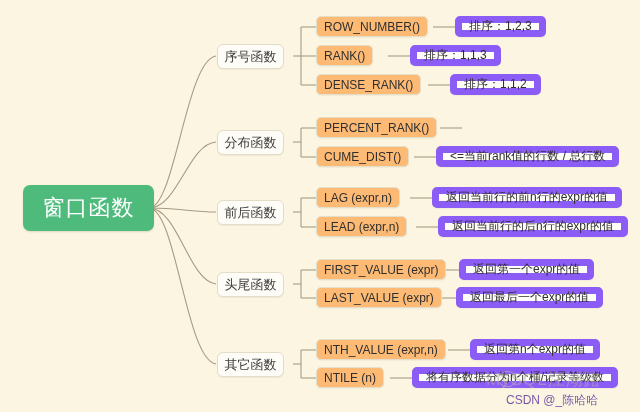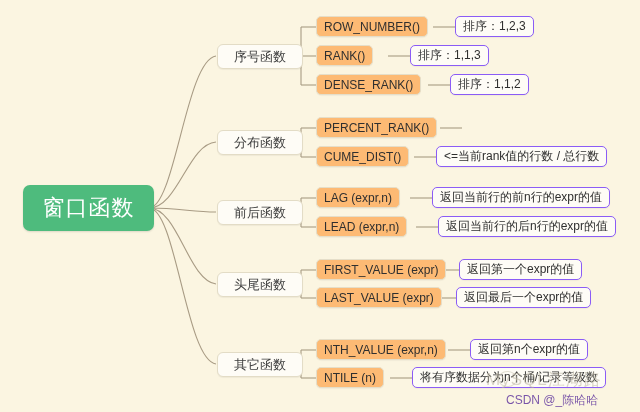--- a/index.html
+++ b/index.html
@@ -26,21 +26,21 @@
     background:#4EBB7D;
     border-radius:7px;
     color:#ffffff;
     font-size:22px;
     letter-spacing:1px;
     box-shadow:0 1px 2px rgba(0,0,0,0.12);
   }
 
   
   .cat{
-    width:86px;height:25px;
+    width:67px;height:25px;
     background:#FEFCF6;
     border:1px solid #E3DCC6;
     border-radius:6px;
     color:#3c3c3c;
     font-size:13px;
     box-shadow:0 1px 1px rgba(0,0,0,0.05);
   }
 
   
   .fn{
@@ -51,21 +51,21 @@
     color:#2f2f2f;
     font-size:12px;
     padding:0 7px;
     box-shadow:0 1px 1px rgba(0,0,0,0.04);
   }
 
   
   .desc{
     height:21px;
     background:#FEFCF6;
-    border:1px solid #8b5cf6;
+    border:7px solid #8b5cf6;
     border-radius:5px;
     color:#2f2f2f;
     font-size:12px;
     padding:0 7px;
     box-shadow:0 1px 1px rgba(0,0,0,0.04);
   }
 
   
   .wm{
     position:absolute;

